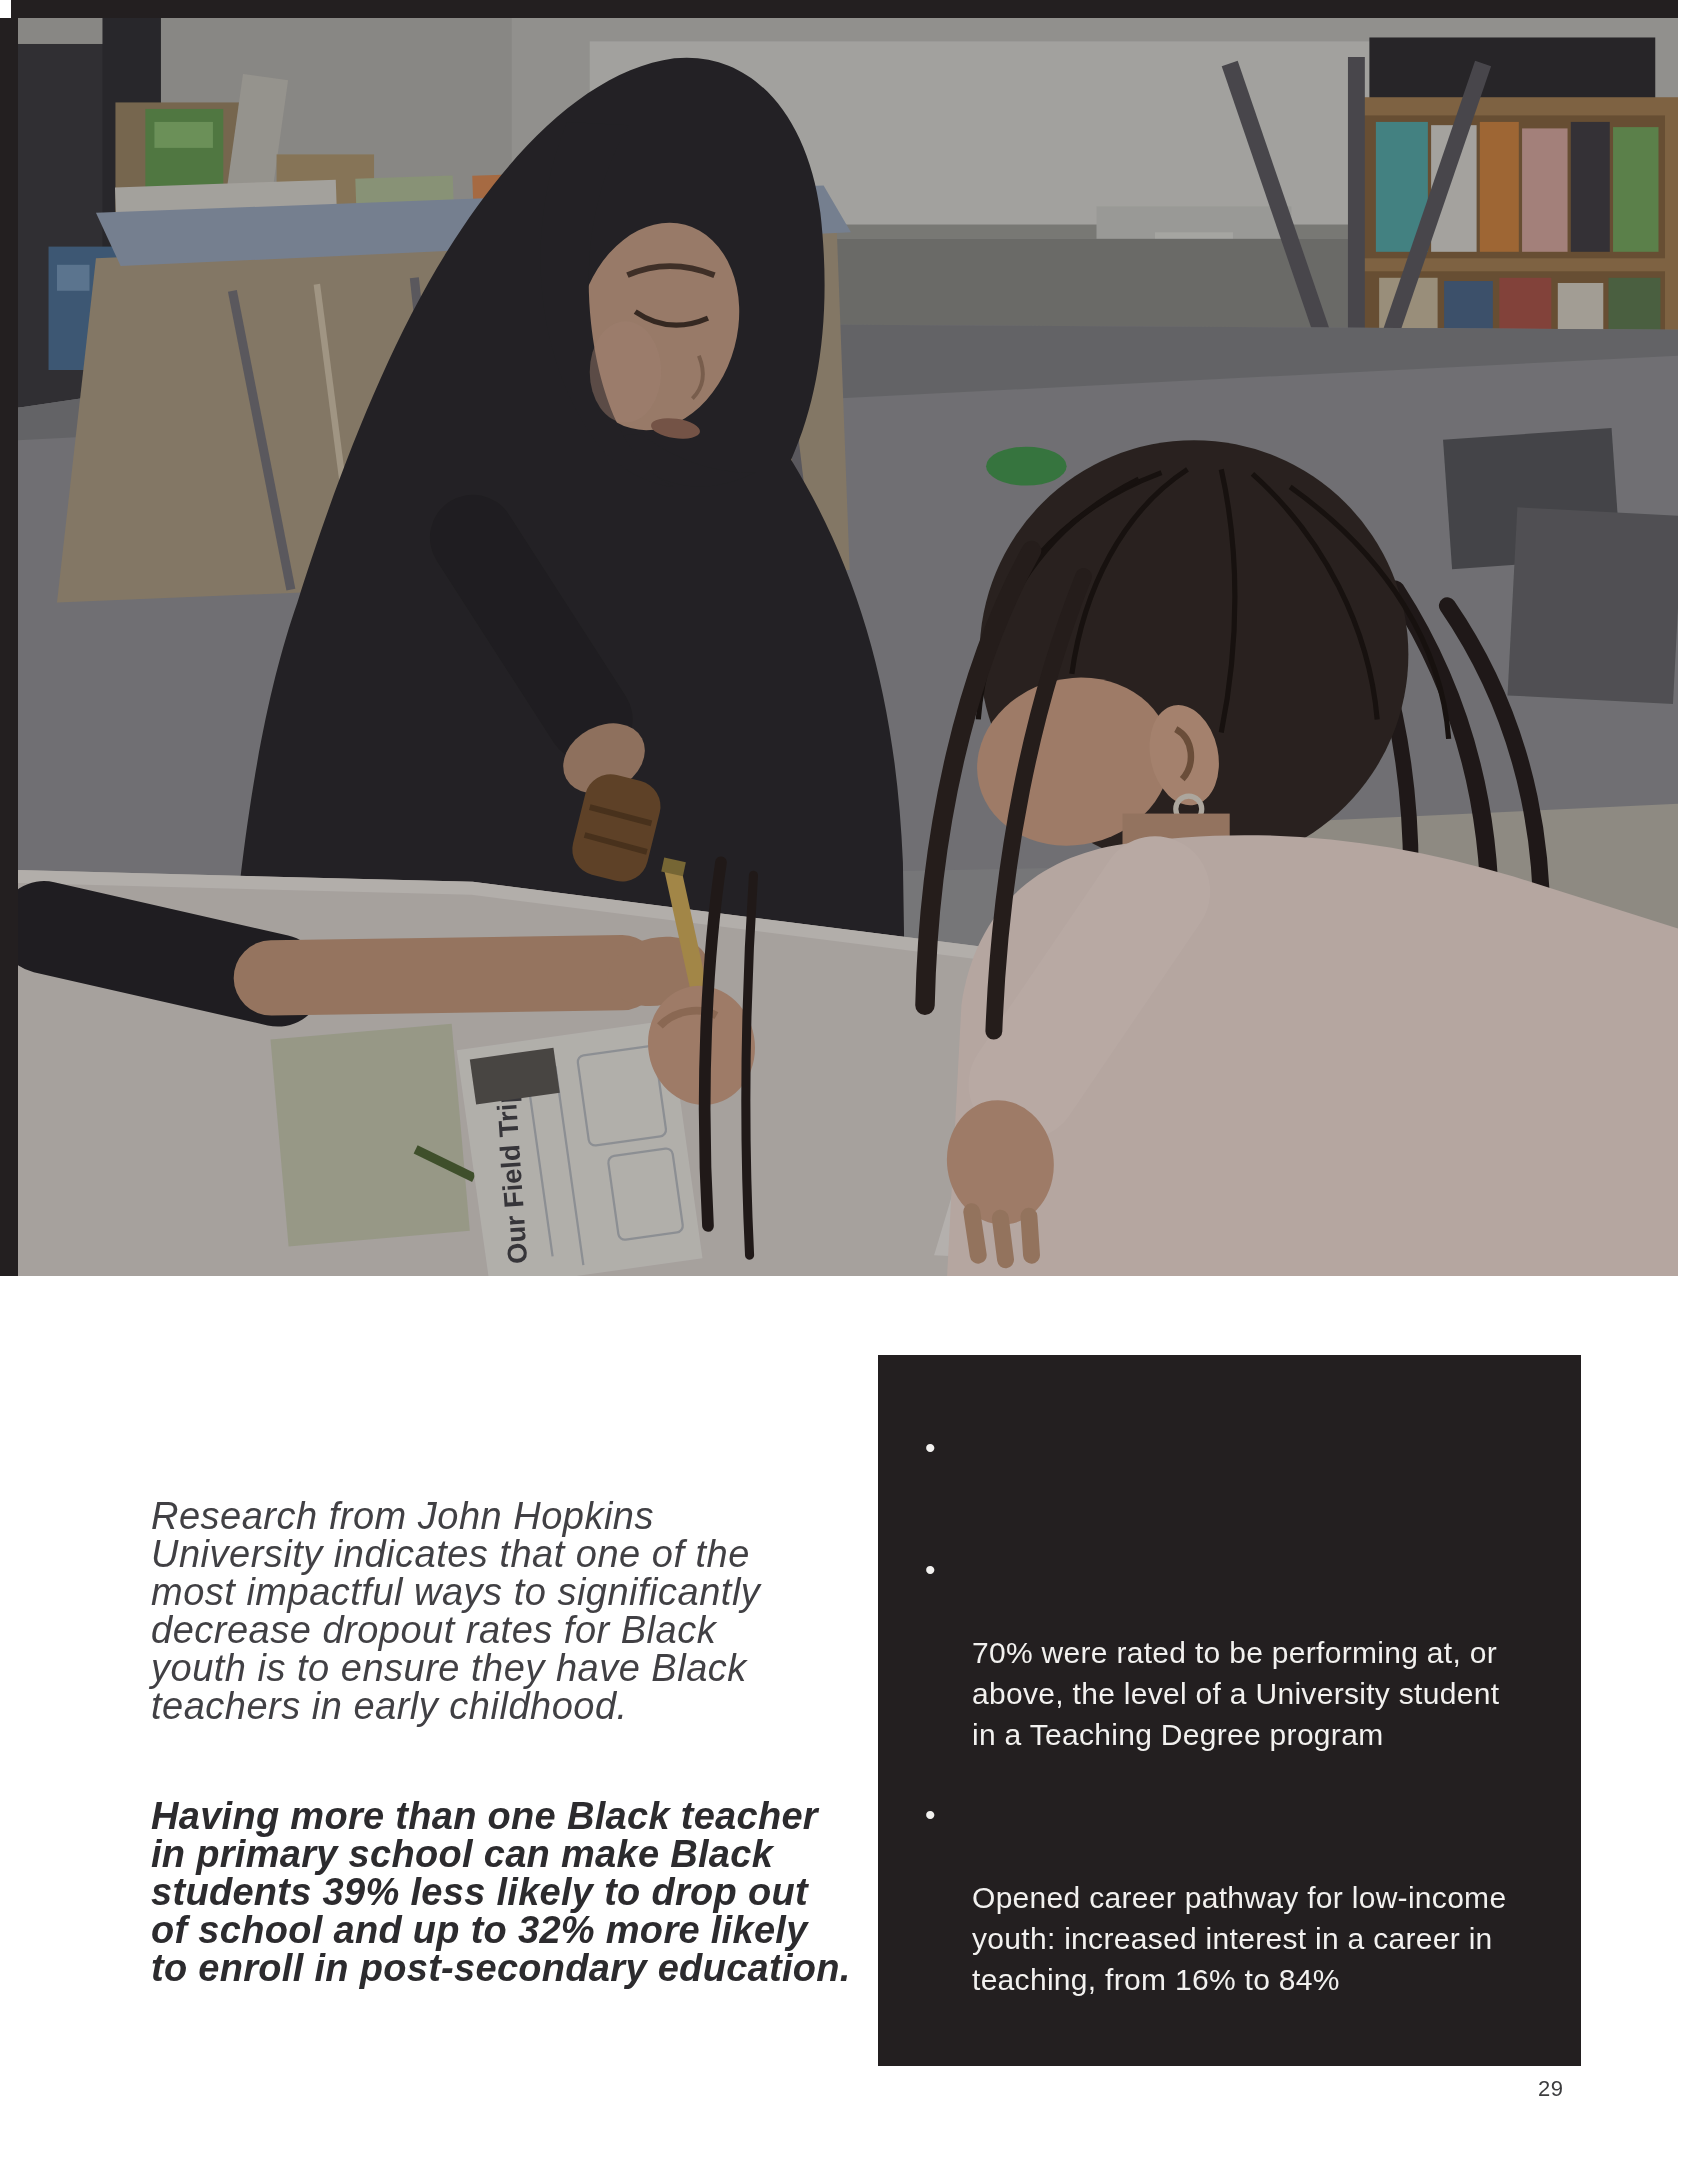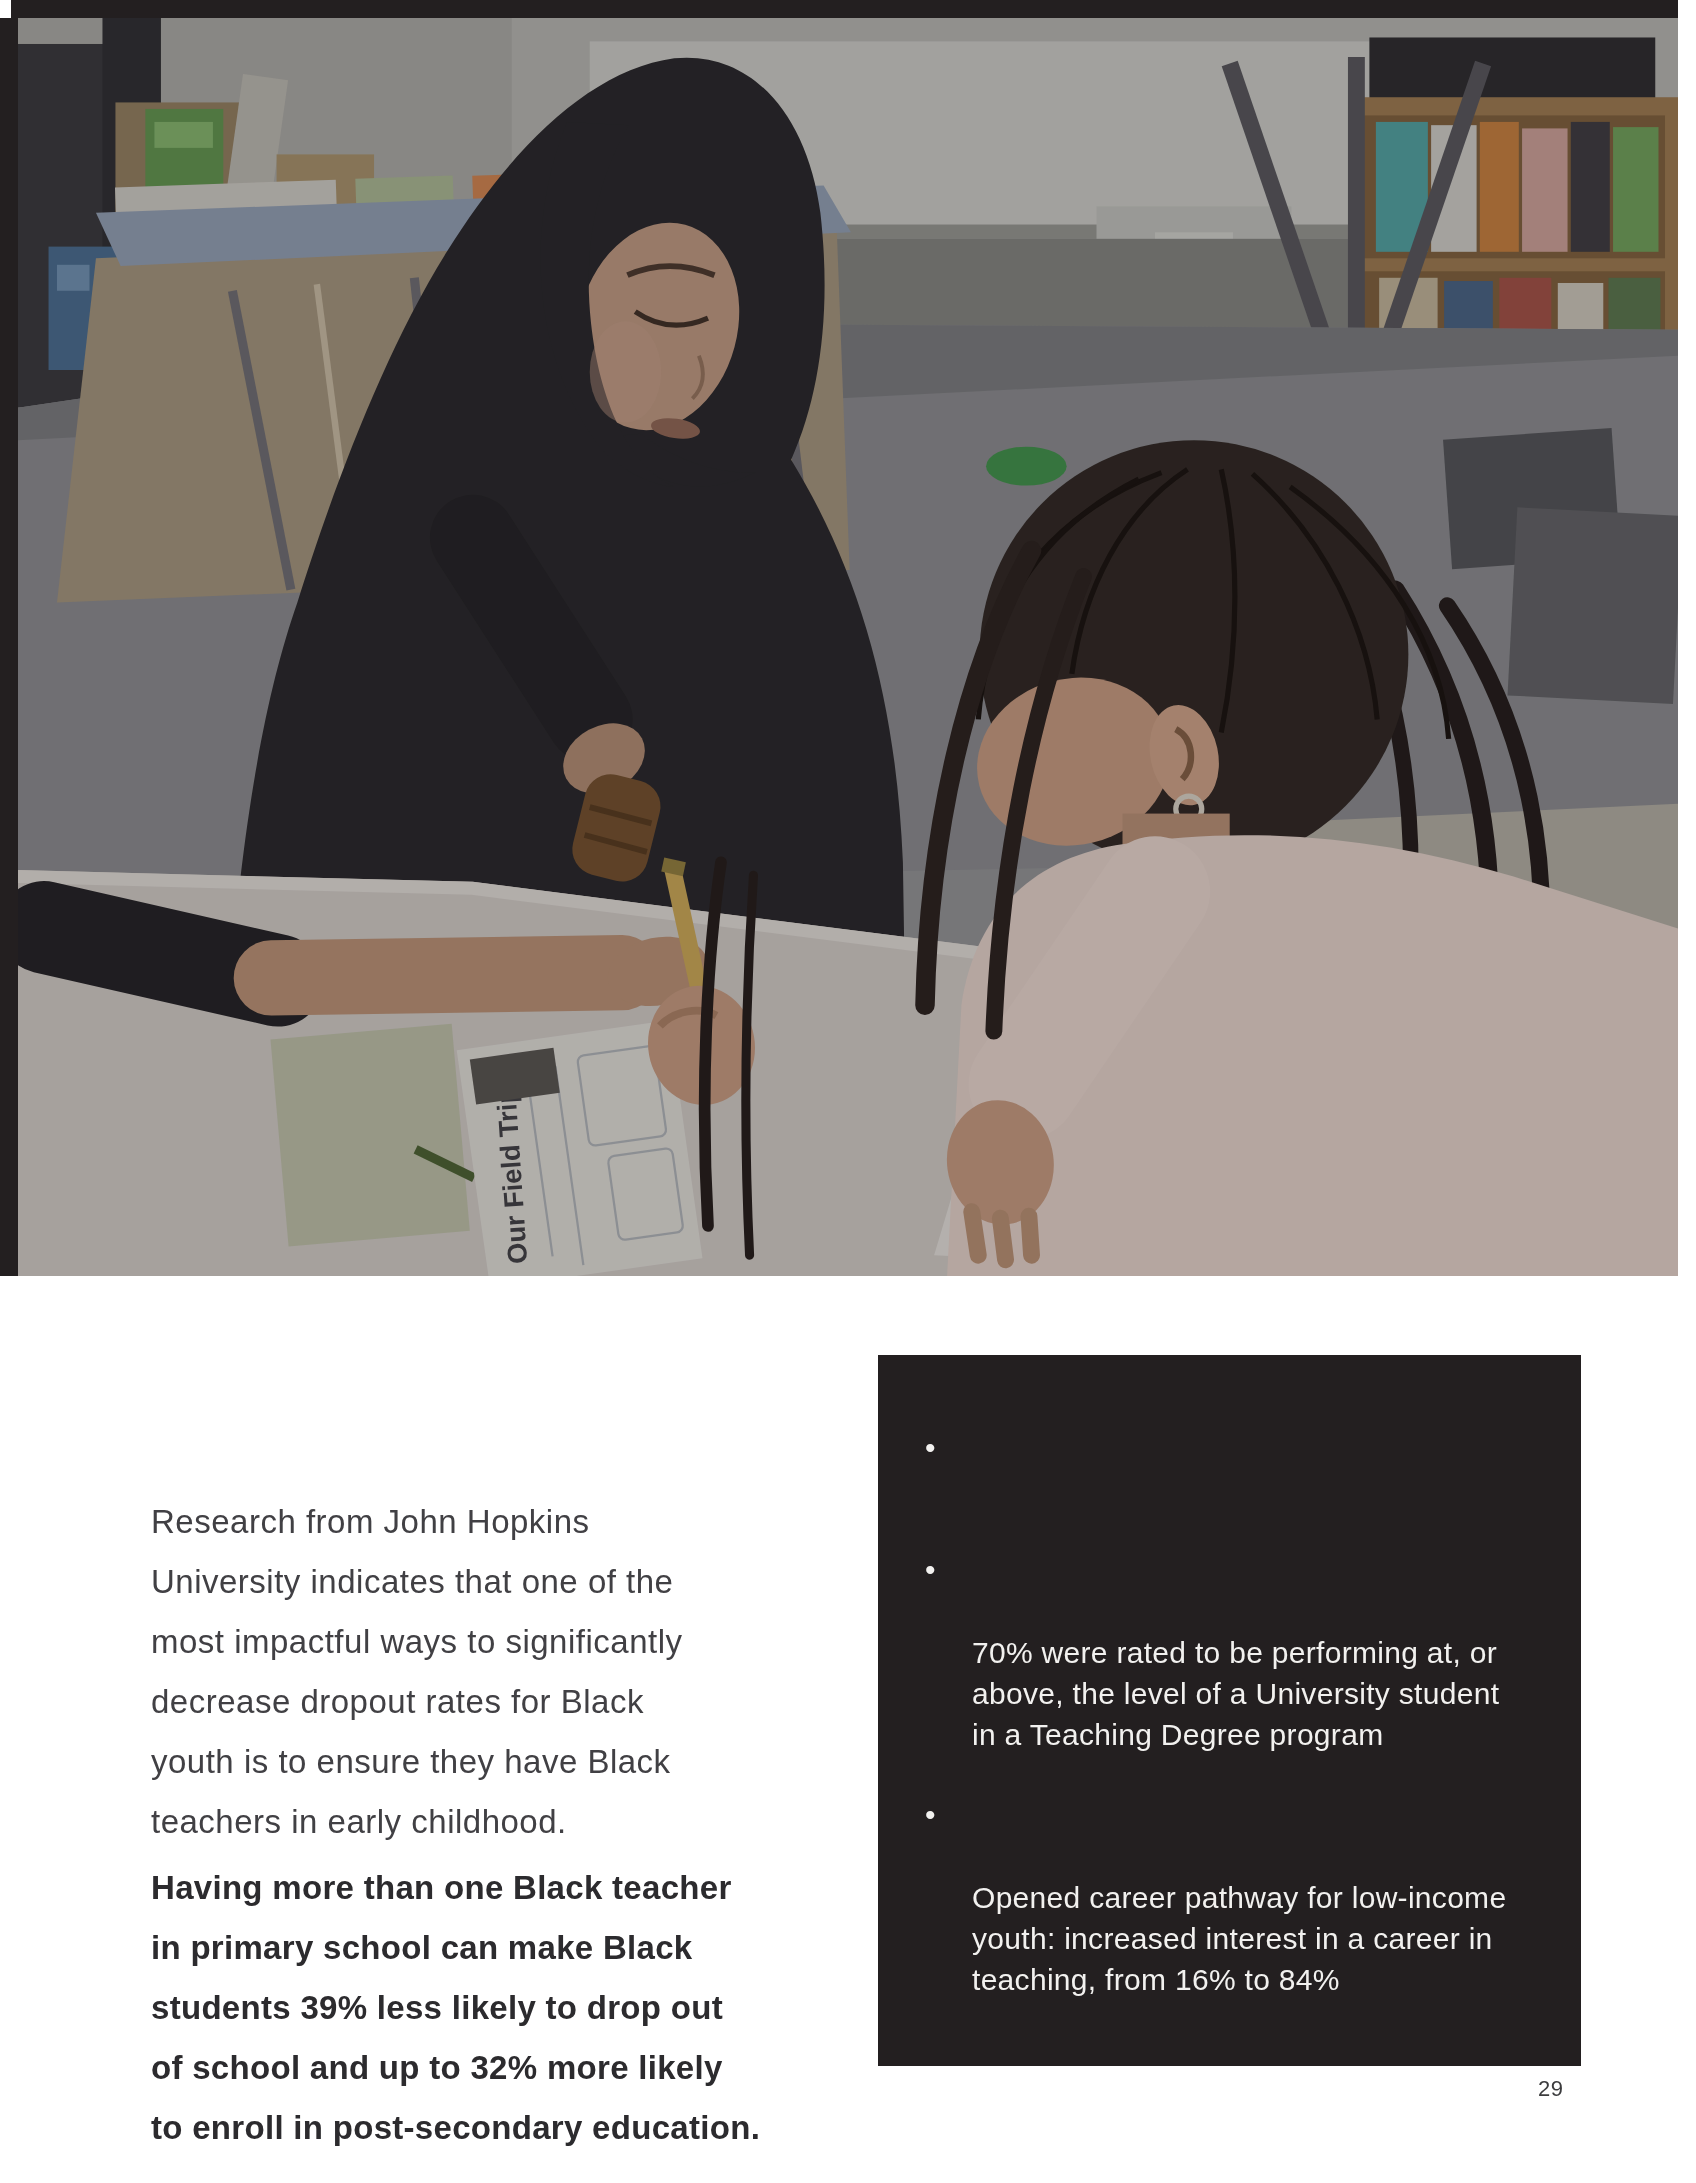--- a/index.html
+++ b/index.html
@@ -15,24 +15,24 @@
     width:1696px;height:2183px;position:relative;background:#ffffff;
     font-family:"Liberation Sans","DejaVu Sans",sans-serif;
     overflow:hidden;
   }
   .frame-top{position:absolute;left:11px;top:0;width:1667px;height:18px;background:var(--frame-black);}
   .frame-left{position:absolute;left:0;top:18px;width:18px;height:1258px;background:var(--frame-black);}
   .photo-wrap{position:absolute;left:18px;top:18px;width:1660px;height:1258px;background:#8d8e91;}
   .photo-wrap svg{display:block;width:100%;height:100%;}
   .col-left{
     position:absolute;left:151px;width:734px;color:var(--body-text);
-    font-size:33px;line-height:60px;letter-spacing:0.5px;white-space:pre-line;
+    font-size:38px;line-height:38px;letter-spacing:0.5px;white-space:pre-line;font-style:italic;
   }
   .para-regular{top:1459px;}
-  .para-bold{top:1825px;font-weight:700;color:var(--bold-text);letter-spacing:0.3px;}
+  .para-bold{top:1759px;font-weight:700;color:var(--bold-text);letter-spacing:0.3px;}
   .stats-box{
     position:absolute;left:878px;top:1355px;width:703px;height:711px;
     background:var(--box-bg);box-sizing:border-box;padding:73px 32px 0 0;
   }
   .stats-box ul{list-style:none;margin:0;padding:0;}
   .stats-box li{
     position:relative;margin:0 0 40px 0;padding-left:94px;
     color:var(--box-text);font-size:30px;line-height:41px;letter-spacing:0.3px;white-space:pre-line;
   }
   .stats-box li .marker{

